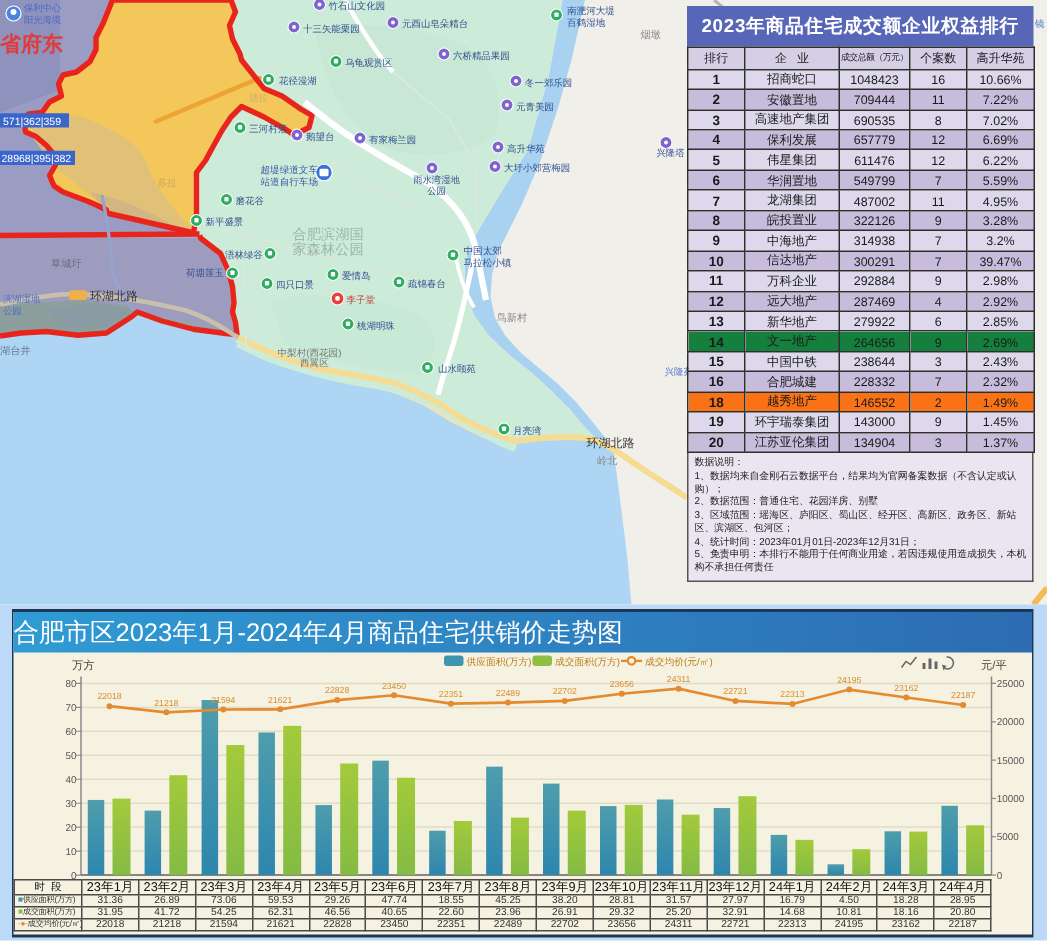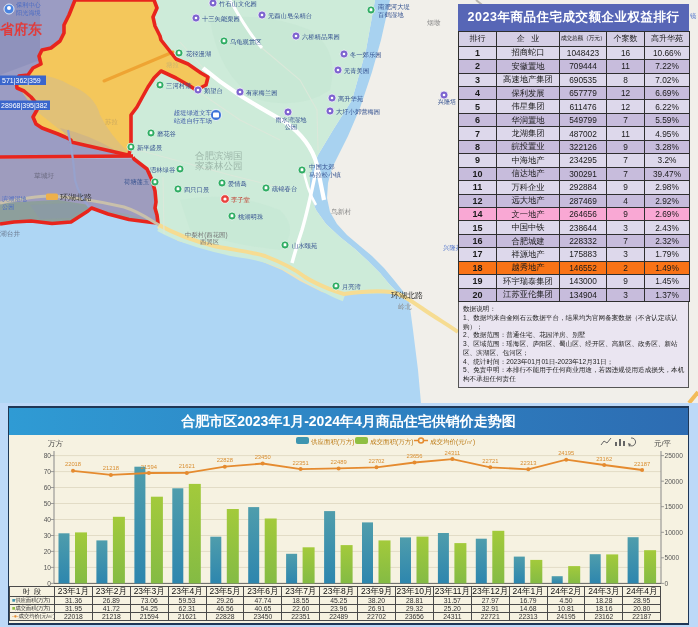--- a/index.html
+++ b/index.html
@@ -6,21 +6,21 @@
 #map{position:absolute;left:0;top:0;width:570px;height:403px}
 #rank{position:absolute;left:458px;top:4px;width:231px;height:397px;font-family:"Liberation Sans",sans-serif}
 #rank .title{height:27px;background:#5766b6;color:#fff;font-size:12.5px;font-weight:bold;text-align:center;line-height:27px;letter-spacing:0.5px}
 #rank table{width:231px;border-collapse:collapse;table-layout:fixed}
 #rank td{border:1px solid #2e2e2e;text-align:center;font-size:8.3px;color:#1a1a1a;height:13.45px;padding:0;overflow:hidden;white-space:nowrap}
 #rank tr.hd td{font-weight:normal;background:#d5cfe5;height:14.7px;font-size:8px}
 #rank td.rk{font-weight:bold;font-size:9px}
 #notes{background:#eae5f1;border:1px solid #555;border-top:none;font-size:6.6px;color:#222;padding:3px 3px 0 4px;line-height:1.33;height:86px;white-space:nowrap}
 #panel{position:absolute;left:0;top:403px;width:698px;height:224px;background:#bdd9f8}
 #chartbox{position:absolute;left:8px;top:3px;width:681px;height:219px;background:#f6f2e1;border:2px solid #1f3756;border-left-width:1.5px;border-right-width:1.5px}
-#ctitle{height:27px;background:linear-gradient(90deg,#2f9bd4,#2d6cb2);color:#fff;font-weight:bold;font-size:14px;text-align:center;line-height:27px}
+#ctitle{height:27px;background:linear-gradient(90deg,#2f9bd4,#2d6cb2);color:#fff;font-weight:normal;font-size:17px;text-align:left;line-height:27px}
 #csvg{position:absolute;left:0;top:27px}
 #ctable{position:absolute;left:0;top:177.5px;width:652px;border-collapse:collapse;table-layout:fixed}
 #ctable td{border:1px solid #4a4a4a;text-align:center;font-size:6.8px;color:#333;height:7.4px;line-height:7px;padding:0;white-space:nowrap;overflow:hidden}
 #ctable tr.h td{font-weight:normal;font-size:8.5px;color:#111;height:9.5px;line-height:9.5px}
 #ctable td.lbl{font-size:5.5px;text-align:left;padding-left:2px;letter-spacing:-0.2px}
 </style></head>
 <body>
 <div id="map"><svg width="698" height="403" viewBox="0 0 698 403" font-family="Liberation Sans, sans-serif">
       <rect width="698" height="403" fill="#f1efea"></rect>
       <path d="M0,224 L14,222 31,221 52,223.5 71,222 88,211 91.5,208 108,214 129,219.5 152,222.5 159,225 182,238 214,246 240,250 265,256 290,266 305,277 325,288 344,294 360,292 375,291 391,292 405,297 409,300 413,330 418,370 421,403 L0,403 Z" fill="#aed6f4"></path>
@@ -247,21 +247,21 @@
         <tr style="background:#c7bcdc">
           <td class="rk">8</td>
           <td>皖投置业</td>
           <td>322126</td>
           <td>9</td>
           <td>3.28%</td>
         </tr>
         <tr style="background:#ddd8eb">
           <td class="rk">9</td>
           <td>中海地产</td>
-          <td>234295</td>
+          <td>314938</td>
           <td>7</td>
           <td>3.2%</td>
         </tr>
         <tr style="background:#c7bcdc">
           <td class="rk">10</td>
           <td>信达地产</td>
           <td>300291</td>
           <td>7</td>
           <td>39.47%</td>
         </tr>
@@ -272,47 +272,47 @@
           <td>9</td>
           <td>2.98%</td>
         </tr>
         <tr style="background:#c7bcdc">
           <td class="rk">12</td>
           <td>远大地产</td>
           <td>287469</td>
           <td>4</td>
           <td>2.92%</td>
         </tr>
-        <tr style="background:#f9a8d4">
+        <tr style="background:#ddd8eb">
+          <td class="rk">13</td>
+          <td>新华地产</td>
+          <td>279922</td>
+          <td>6</td>
+          <td>2.85%</td>
+        </tr>
+        <tr style="background:#15803d">
           <td class="rk">14</td>
           <td>文一地产</td>
           <td>264656</td>
           <td>9</td>
           <td>2.69%</td>
         </tr>
         <tr style="background:#ddd8eb">
           <td class="rk">15</td>
           <td>中国中铁</td>
           <td>238644</td>
           <td>3</td>
           <td>2.43%</td>
         </tr>
         <tr style="background:#c7bcdc">
           <td class="rk">16</td>
           <td>合肥城建</td>
           <td>228332</td>
           <td>7</td>
           <td>2.32%</td>
-        </tr>
-        <tr style="background:#ddd8eb">
-          <td class="rk">17</td>
-          <td>祥源地产</td>
-          <td>175883</td>
-          <td>3</td>
-          <td>1.79%</td>
         </tr>
         <tr style="background:#f97316">
           <td class="rk">18</td>
           <td>越秀地产</td>
           <td>146552</td>
           <td>2</td>
           <td>1.49%</td>
         </tr>
         <tr style="background:#ddd8eb">
           <td class="rk">19</td>

